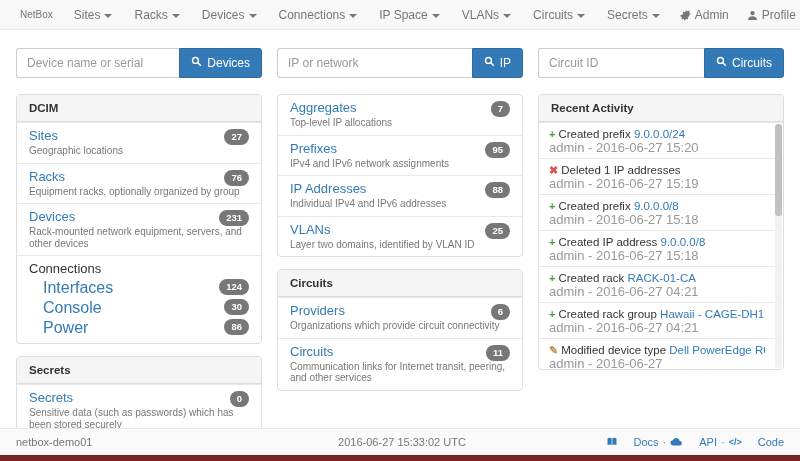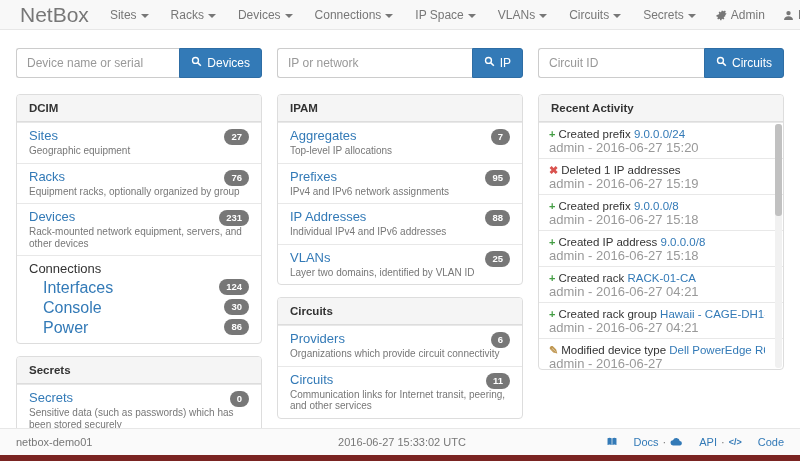--- a/index.html
+++ b/index.html
@@ -9,21 +9,21 @@
     --muted:#777777; --success:#449d44; --danger:#d9534f; --warning:#c09853;
     --bottom-bar:#7a2422; --footer-bg:#fafafa;
   }
   *{box-sizing:border-box; margin:0; padding:0;}
   html,body{width:800px; height:461px; overflow:hidden;}
   body{font-family:"Liberation Sans", sans-serif; background:#fff; position:relative; font-size:12px; color:#333;}
   a{text-decoration:none; color:var(--link); cursor:pointer;}
 
   
   .navbar{height:30px; background:var(--navbar-bg); border-bottom:1px solid var(--navbar-border); display:flex; align-items:stretch; padding:0 10px; white-space:nowrap;}
-  .brand{color:#777; font-size:21px; line-height:30px; padding:0 10px; font-weight:400;}
+  .brand{color:#777; font-size:10px; line-height:30px; padding:0 10px; font-weight:400;}
   .nav-left{display:flex; flex:1;}
   .nav-item{color:var(--nav-text); font-size:12px; line-height:30px; padding:0 11px; cursor:pointer;}
   .caret{display:inline-block; width:0; height:0; border-left:4px solid transparent; border-right:4px solid transparent; border-top:4px solid #777; margin-left:4px; vertical-align:middle;}
   .nav-right{display:flex;}
   .nav-right .nav-item{padding:0 9px;}
   .nav-ico{display:inline-block; vertical-align:-2px; margin-right:4px;}
 
   
   .row{display:flex; gap:15px; padding:0 16px;}
   .search-row{margin-top:18px;}
@@ -136,21 +136,21 @@
 </div>
 
 <div class="row content">
 
   <div class="col">
     <div class="panel">
       <div class="panel-heading">DCIM</div>
       <div class="lg-item">
         <span class="badge">27</span>
         <a class="item-title">Sites</a>
-        <div class="item-desc">Geographic equipment</div>
+        <div class="item-desc">Geographic locations</div>
       </div>
       <div class="lg-item">
         <span class="badge">76</span>
         <a class="item-title">Racks</a>
         <div class="item-desc">Equipment racks, optionally organized by group</div>
       </div>
       <div class="lg-item">
         <span class="badge">231</span>
         <a class="item-title">Devices</a>
         <div class="item-desc">Rack-mounted network equipment, servers, and other devices</div>
@@ -177,21 +177,20 @@
       <div class="lg-item">
         <span class="badge">0</span>
         <a class="item-title">Secrets</a>
         <div class="item-desc">Sensitive data (such as passwords) which has been stored securely</div>
       </div>
     </div>
   </div>
 
   <div class="col">
     <div class="panel">
-      <div class="panel-heading">IPAM</div>
       <div class="lg-item">
         <span class="badge">7</span>
         <a class="item-title">Aggregates</a>
         <div class="item-desc">Top-level IP allocations</div>
       </div>
       <div class="lg-item">
         <span class="badge">95</span>
         <a class="item-title">Prefixes</a>
         <div class="item-desc">IPv4 and IPv6 network assignments</div>
       </div>

